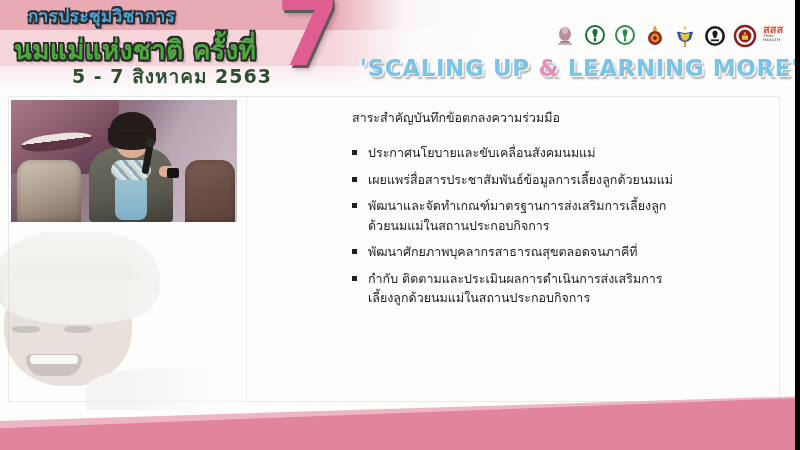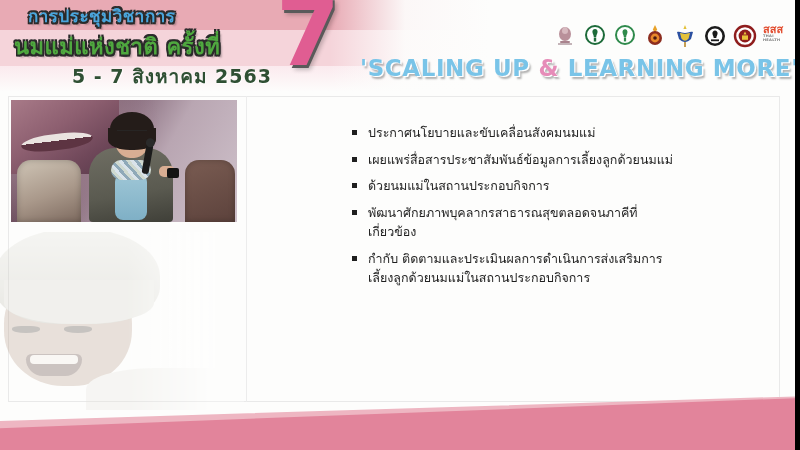--- a/index.html
+++ b/index.html
@@ -40,21 +40,21 @@
     font-family:"DejaVu Sans","Liberation Sans",sans-serif;
   }
   .hdr-line1 {
     left:28px; top:2px; font-size:17px; color:#4aa6dd;
     text-shadow:
       -1.6px -1.6px 0 #2a2a2a, 1.6px -1.6px 0 #2a2a2a,
       -1.6px 1.6px 0 #2a2a2a, 1.6px 1.6px 0 #2a2a2a,
       0 2px 0 #2a2a2a, 2px 0 0 #2a2a2a, 3px 3px 2px rgba(0,0,0,.28);
   }
   .hdr-line2 {
-    left:14px; top:29px; font-size:22px; color:#4fa martinez;
+    left:14px; top:29px; font-size:26px; color:#4fa martinez;
     color:#4fa83f;
     text-shadow:
       -1.6px -1.6px 0 #2a2a2a, 1.6px -1.6px 0 #2a2a2a,
       -1.6px 1.6px 0 #2a2a2a, 1.6px 1.6px 0 #2a2a2a,
       0 2px 0 #2a2a2a, 2px 0 0 #2a2a2a, 3px 3px 2px rgba(0,0,0,.28);
   }
   .hdr-date {
     position:absolute; left:72px; top:61px;
     font-size:19px; font-weight:bold; color:#2f4f33;
     font-family:"DejaVu Sans","Liberation Sans",sans-serif;
@@ -360,24 +360,25 @@
     <div class="ch-teeth"></div>
     <div class="ch-shoulder"></div>
     <div class="ch-wash"></div>
   </div>
 
   <div class="bottom-band-lite"></div>
   <div class="bottom-band"></div>
 
   <div class="txt-col">
     <div class="txt-head">
+      <div>สาระสำคัญบันทึกข้อตกลงความร่วมมือ</div>
     </div>
     <ul class="bullets">
       <li><span class="sq"></span><span>ประกาศนโยบายและขับเคลื่อนสังคมนมแม่</span></li>
       <li><span class="sq"></span><span>เผยแพร่สื่อสารประชาสัมพันธ์ข้อมูลการเลี้ยงลูกด้วยนมแม่</span></li>
       <li><span class="sq"></span></li>
-      <li><span class="sq"></span><span class="l2">ด้วยนมแม่ในสถานประกอบกิจการ</span></li>
-      <li><span class="sq"></span><span>พัฒนาศักยภาพบุคลากรสาธารณสุขตลอดจนภาคีที่</span><span class="l2">เกี่ยวข้อง</span></li>
+      <li><span class="sq"></span><span>พัฒนาและจัดทำเกณฑ์มาตรฐานการส่งเสริมการเลี้ยงลูก</span><span class="l2">ด้วยนมแม่ในสถานประกอบกิจการ</span></li>
+      <li><span class="sq"></span><span>พัฒนาศักยภาพบุคลากรสาธารณสุขตลอดจนภาคีที่</span></li>
       <li><span class="sq"></span><span>กำกับ ติดตามและประเมินผลการดำเนินการส่งเสริมการ</span><span class="l2">เลี้ยงลูกด้วยนมแม่ในสถานประกอบกิจการ</span></li>
     </ul>
   </div>
 
 </div>
 
 </body></html>

